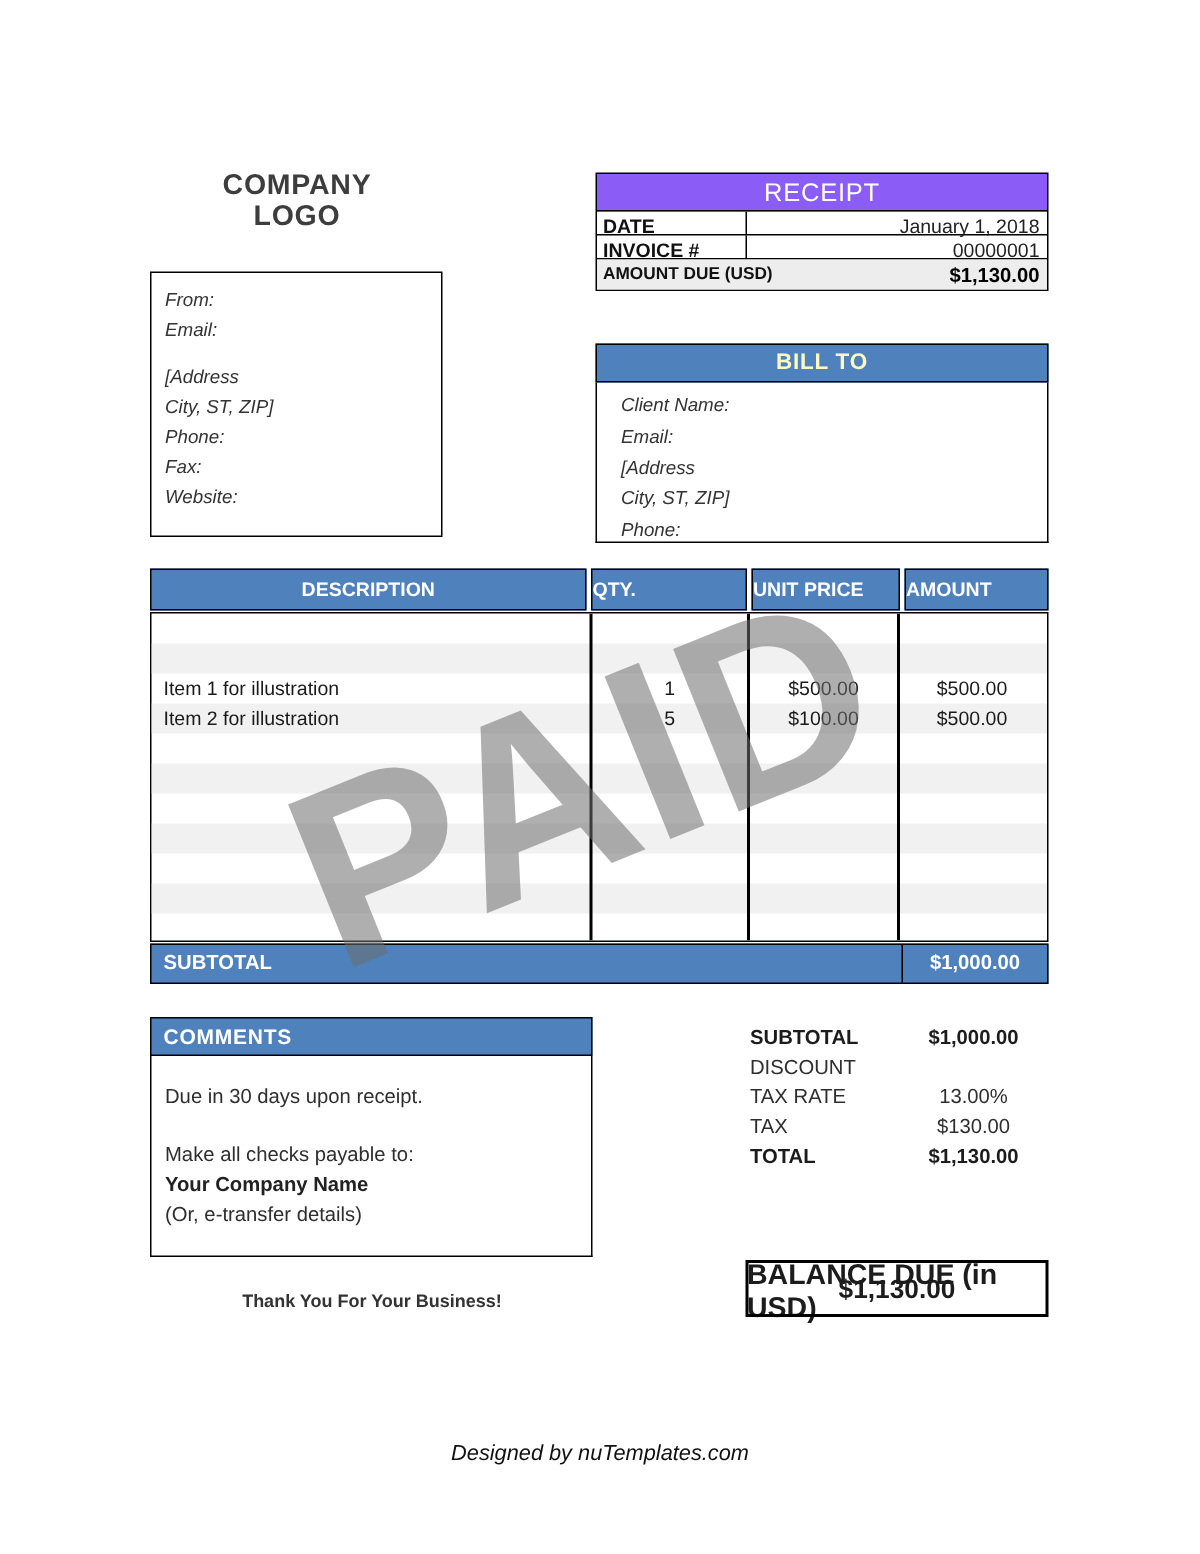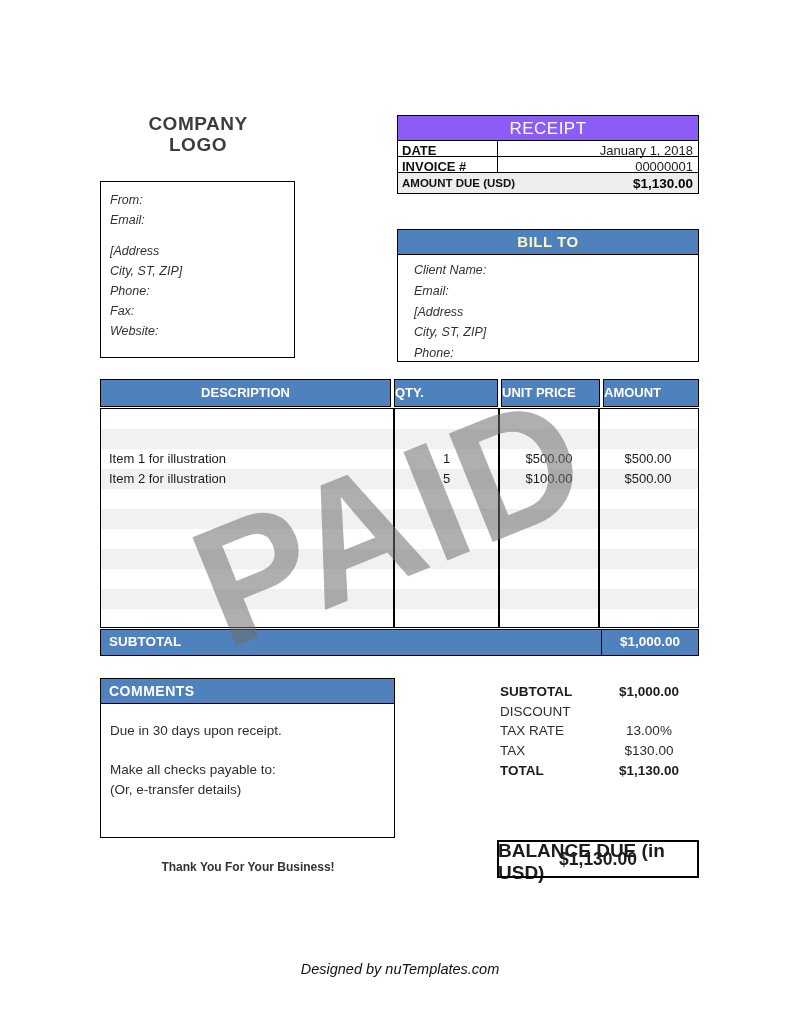--- a/index.html
+++ b/index.html
@@ -254,20 +254,21 @@
 
   <div class="abs watermark">
     <span>PAID</span>
   </div>
 
   <div class="abs comments-header">COMMENTS</div>
   <div class="abs comments-body">
     <div class="cline">Due in 30 days upon receipt.</div>
     <div class="gap"></div>
     <div class="cline">Make all checks payable to:</div>
+    <div class="cline cbold">Your Company Name</div>
     <div class="cline">(Or, e-transfer details)</div>
   </div>
 
   <div class="abs totals">
     <div class="t-row bold">
       <div class="t-label">SUBTOTAL</div>
       <div class="t-value">$1,000.00</div>
     </div>
     <div class="t-row">
       <div class="t-label">DISCOUNT</div>

